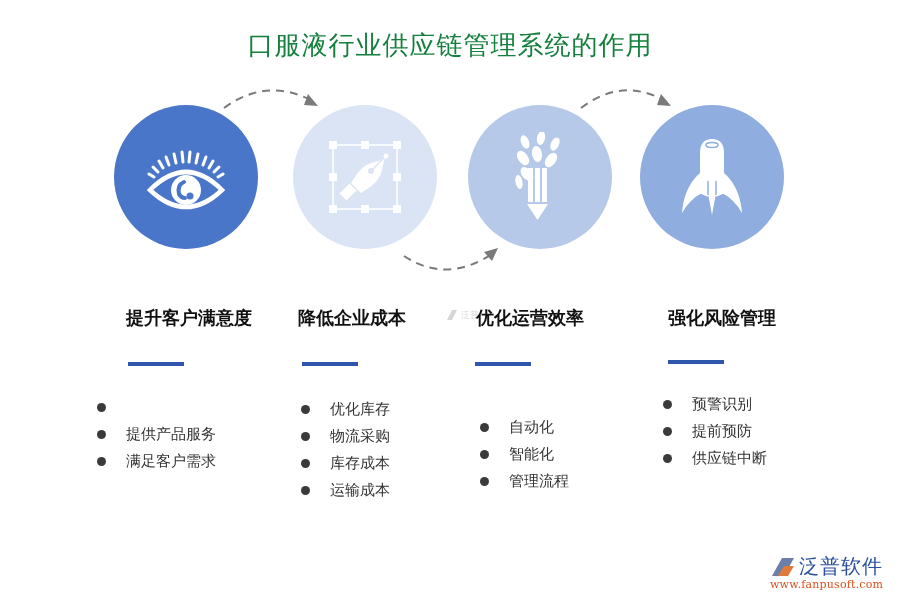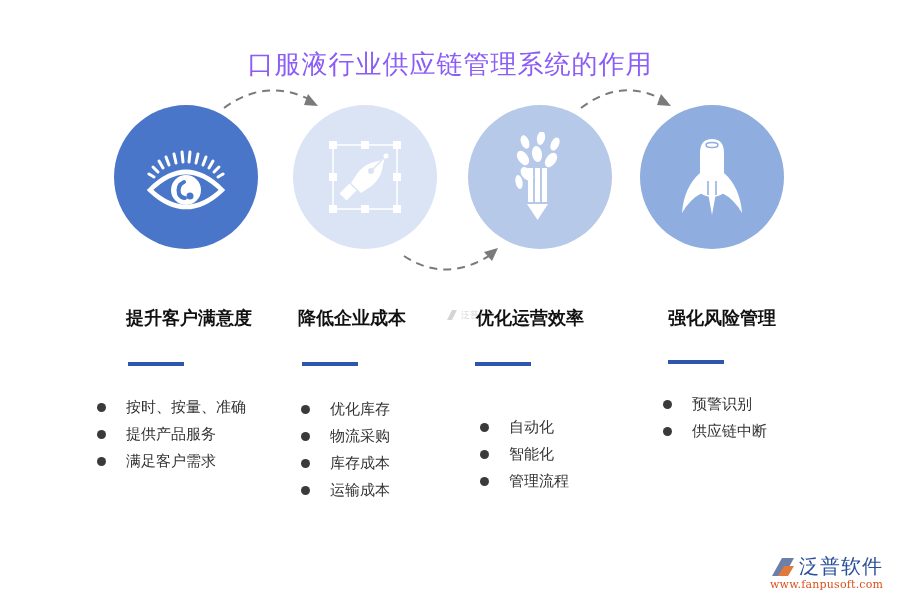--- a/index.html
+++ b/index.html
@@ -2,21 +2,21 @@
 <html><head>
   <meta charset="utf-8">
   <style>
     * { margin: 0; padding: 0; box-sizing: border-box; }
     html, body { width: 900px; height: 600px; background: #ffffff; overflow: hidden; }
     body { position: relative; font-family: "DejaVu Sans", "Liberation Sans", sans-serif; }
 
     .title {
       position: absolute; top: 28px; left: 0; width: 900px; text-align: center;
       font-family: "DejaVu Serif", "Liberation Serif", serif;
-      font-size: 26px; color: #8b5cf6; letter-spacing: 1px; font-weight: normal; margin-top: 19px;
+      font-size: 26px; color: #15803d; letter-spacing: 1px; font-weight: normal;
     }
 
     .circle {
       position: absolute; width: 144px; height: 144px; border-radius: 50%;
       display: flex; align-items: center; justify-content: center;
     }
     .circle svg { display: block; }
 
     .arrow { position: absolute; }
 
@@ -155,40 +155,41 @@
   </svg>
   <span class="wm-text">泛普</span>
 </div>
 
 <div class="bar" style="left:128px;top:362px;"></div>
 <div class="bar" style="left:302px;top:362px;"></div>
 <div class="bar" style="left:475px;top:362px;"></div>
 <div class="bar" style="left:668px;top:360px;"></div>
 
 <ul class="list" style="left:97px;top:394px;">
-  <li><span class="dot"></span><span>按时、按量、准确</span></li>
+  <li><span class="dot"></span></li>
   <li><span class="dot"></span><span>提供产品服务</span></li>
   <li><span class="dot"></span><span>满足客户需求</span></li>
 </ul>
 
 <ul class="list" style="left:301px;top:396px;">
   <li><span class="dot"></span><span>优化库存</span></li>
   <li><span class="dot"></span><span>物流采购</span></li>
   <li><span class="dot"></span><span>库存成本</span></li>
   <li><span class="dot"></span><span>运输成本</span></li>
 </ul>
 
 <ul class="list" style="left:480px;top:414px;">
   <li><span class="dot"></span><span>自动化</span></li>
   <li><span class="dot"></span><span>智能化</span></li>
   <li><span class="dot"></span><span>管理流程</span></li>
 </ul>
 
 <ul class="list" style="left:663px;top:391px;">
   <li><span class="dot"></span><span>预警识别</span></li>
+  <li><span class="dot"></span><span>提前预防</span></li>
   <li><span class="dot"></span><span>供应链中断</span></li>
 </ul>
 
 <div class="logo">
   <div class="logo-top">
     <svg width="26" height="22" viewBox="0 0 26 22">
       <path d="M2 20 L12 2 L24 2 L14 20 Z" fill="#6b7fa8"></path>
       <path d="M8 20 L14 10 L24 10 L18 20 Z" fill="#e07a3a"></path>
     </svg>
     <span class="logo-name">泛普软件</span>

